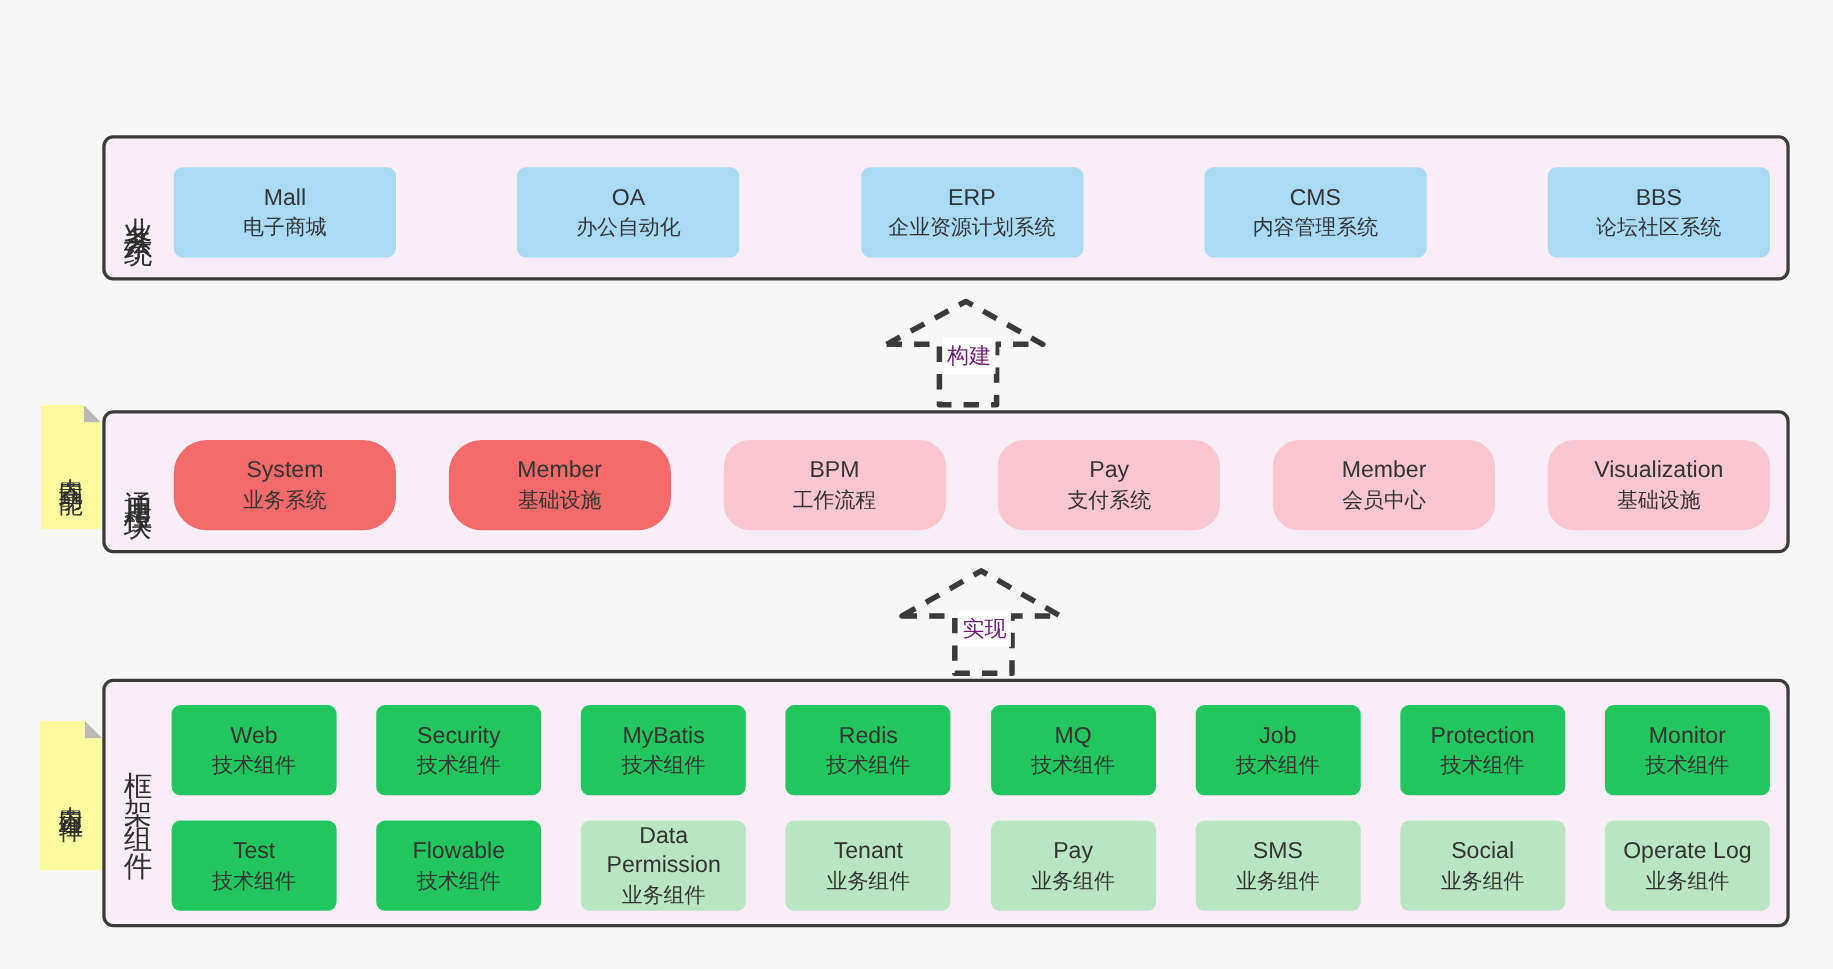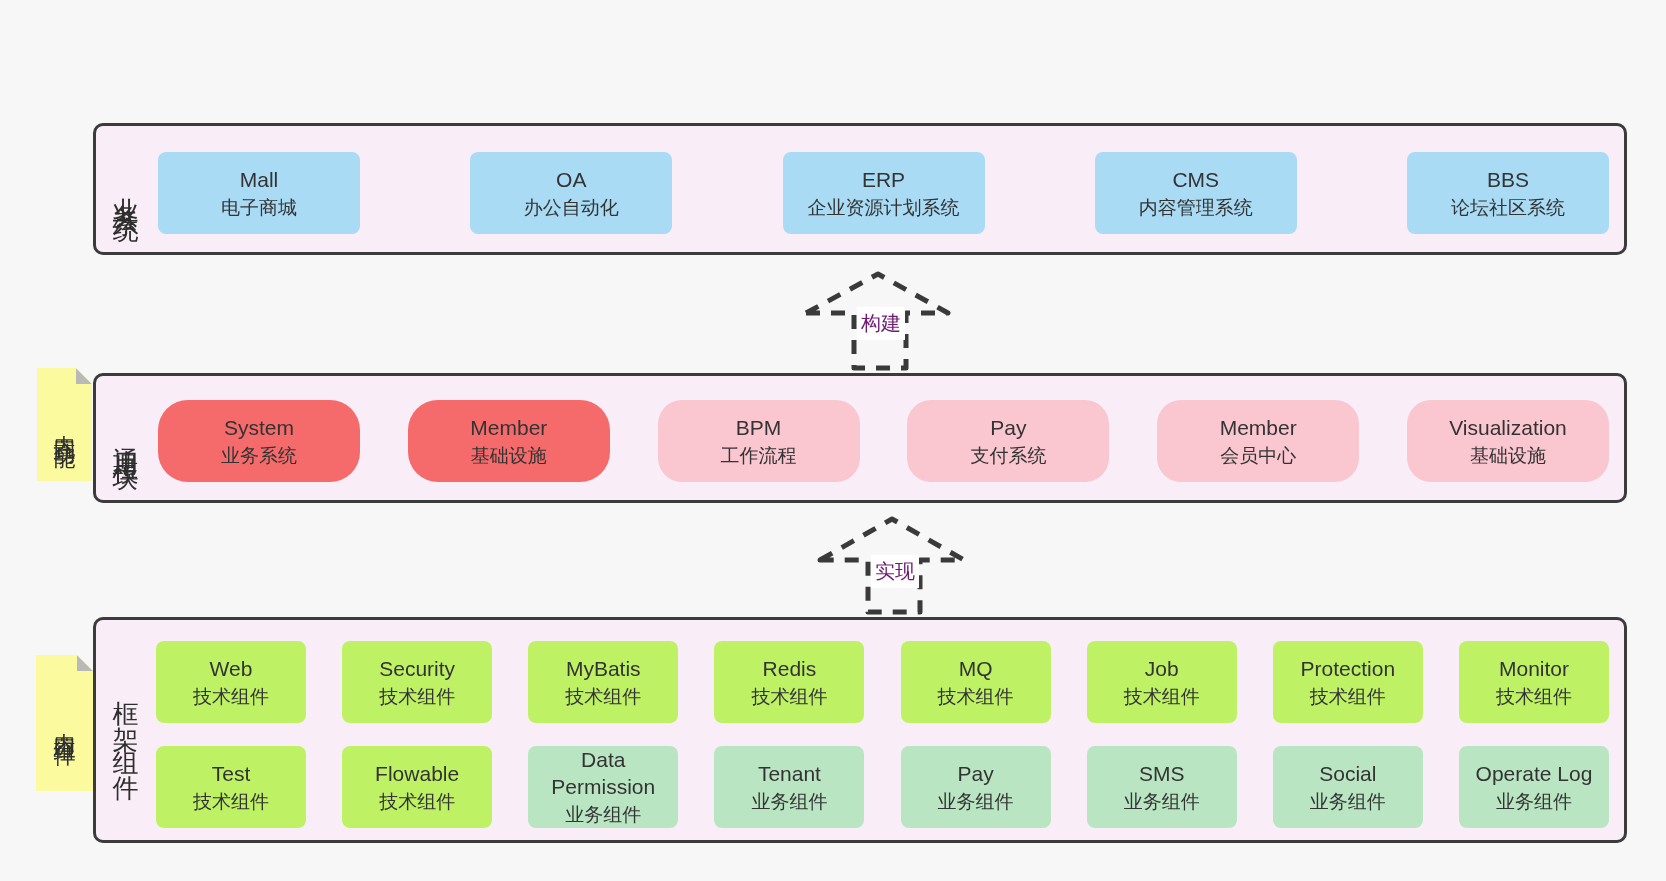--- a/index.html
+++ b/index.html
@@ -46,21 +46,21 @@
   .box {
     border-radius:8px;
     display:flex; flex-direction:column; justify-content:center; align-items:center;
     text-align:center; color:#333333; padding:18px 4px;
   }
   .w202 { flex:0 0 202px; }
   .w150 { flex:0 0 150px; }
   .blue       { background:#a9dbf5; }
   .red        { background:#f56b6b;border-radius:30px; }
   .pink       { background:#fac6cf;border-radius:24px; }
-  .green      { background:#bef264; }
+  .green      { background:#22c55e; }
   .lightgreen { background:#b9e5c3; }
 
   .box-title { font-size:21px; line-height:1.25; }
   .box-sub   { font-size:19px; line-height:1.25; margin-top:3px; }
 
   
   .sticky {
     position:absolute; background:#fbfa9e;
     clip-path:polygon(0 0, calc(100% - 16px) 0, 100% 16px, 100% 100%, 0 100%);
     display:flex; align-items:center; justify-content:center;

